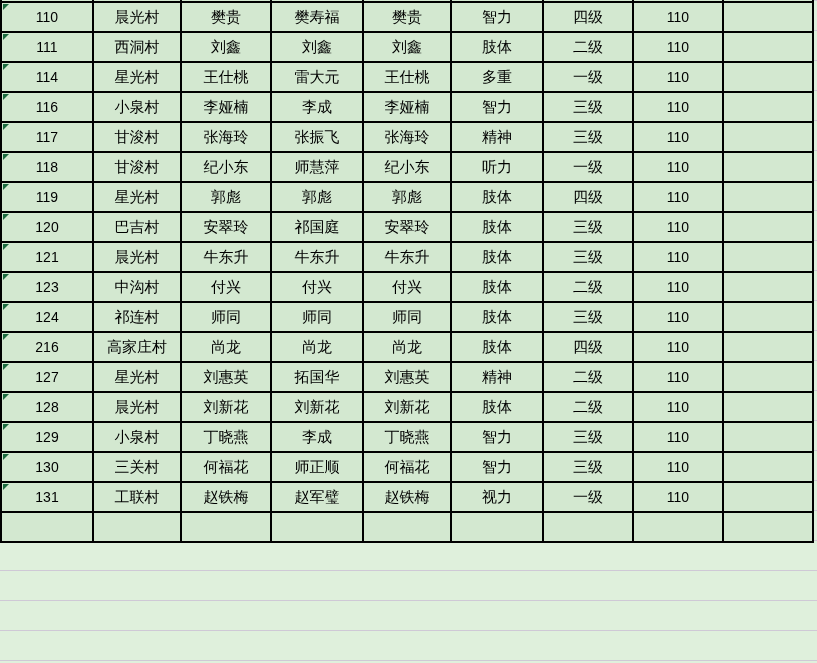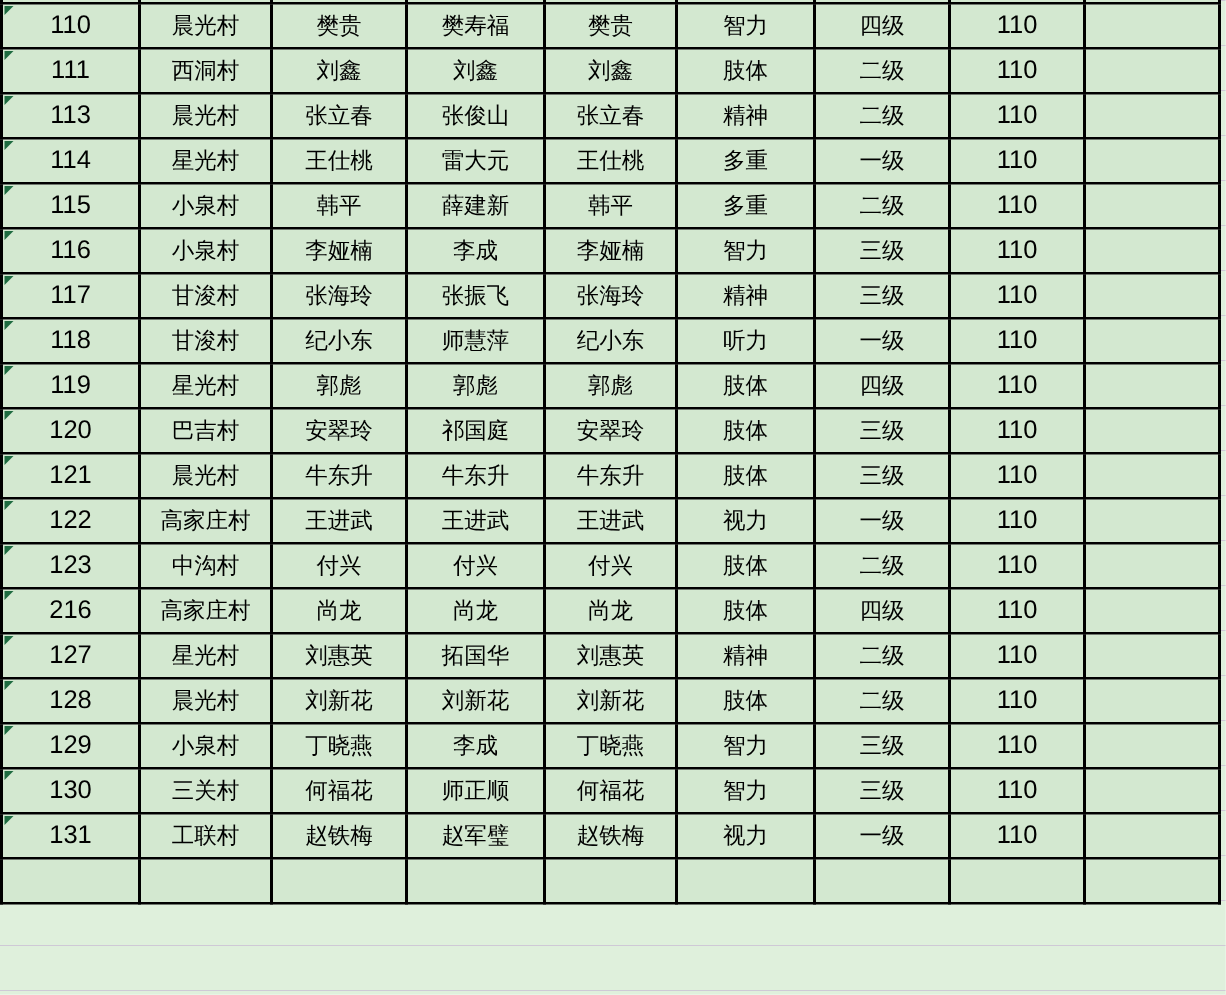--- a/index.html
+++ b/index.html
@@ -34,21 +34,21 @@
     height: 28px;
     padding: 0;
     text-align: center;
     vertical-align: middle;
     font-size: 15px;
     color: #000000;
     overflow: hidden;
     white-space: nowrap;
   }
   table.sheet td.num {
-    font-size: 17px;
+    font-size: 14px;
   }
   .flag {
     position: absolute;
     top: 1px;
     left: 1px;
     width: 0;
     height: 0;
     border-top: 6px solid #1e6b40;
     border-right: 6px solid transparent;
   }
@@ -97,53 +97,31 @@
           <td><span>西洞村</span></td>
           <td><span>刘鑫</span></td>
           <td><span>刘鑫</span></td>
           <td><span>刘鑫</span></td>
           <td><span>肢体</span></td>
           <td><span>二级</span></td>
           <td class="num"><span>110</span></td>
           <td><span></span></td>
         </tr>
         <tr>
-          <td class="num"><span class="flag"></span><span>113</span></td>
-          <td><span>晨光村</span></td>
-          <td><span>张立春</span></td>
-          <td><span>张俊山</span></td>
-          <td><span>张立春</span></td>
-          <td><span>精神</span></td>
-          <td><span>二级</span></td>
-          <td class="num"><span>110</span></td>
-          <td><span></span></td>
-        </tr>
-        <tr>
           <td class="num"><span class="flag"></span><span>114</span></td>
           <td><span>星光村</span></td>
           <td><span>王仕桃</span></td>
           <td><span>雷大元</span></td>
           <td><span>王仕桃</span></td>
           <td><span>多重</span></td>
           <td><span>一级</span></td>
           <td class="num"><span>110</span></td>
           <td><span></span></td>
         </tr>
         <tr>
-          <td class="num"><span class="flag"></span><span>115</span></td>
-          <td><span>小泉村</span></td>
-          <td><span>韩平</span></td>
-          <td><span>薛建新</span></td>
-          <td><span>韩平</span></td>
-          <td><span>多重</span></td>
-          <td><span>二级</span></td>
-          <td class="num"><span>110</span></td>
-          <td><span></span></td>
-        </tr>
-        <tr>
           <td class="num"><span class="flag"></span><span>116</span></td>
           <td><span>小泉村</span></td>
           <td><span>李娅楠</span></td>
           <td><span>李成</span></td>
           <td><span>李娅楠</span></td>
           <td><span>智力</span></td>
           <td><span>三级</span></td>
           <td class="num"><span>110</span></td>
           <td><span></span></td>
         </tr>
@@ -196,38 +174,38 @@
           <td><span>晨光村</span></td>
           <td><span>牛东升</span></td>
           <td><span>牛东升</span></td>
           <td><span>牛东升</span></td>
           <td><span>肢体</span></td>
           <td><span>三级</span></td>
           <td class="num"><span>110</span></td>
           <td><span></span></td>
         </tr>
         <tr>
-          <td class="num"><span class="flag"></span><span>122</span></td>
-          <td><span>高家庄村</span></td>
-          <td><span>王进武</span></td>
-          <td><span>王进武</span></td>
-          <td><span>王进武</span></td>
-          <td><span>视力</span></td>
-          <td><span>一级</span></td>
-          <td class="num"><span>110</span></td>
-          <td><span></span></td>
-        </tr>
-        <tr>
           <td class="num"><span class="flag"></span><span>123</span></td>
           <td><span>中沟村</span></td>
           <td><span>付兴</span></td>
           <td><span>付兴</span></td>
           <td><span>付兴</span></td>
           <td><span>肢体</span></td>
           <td><span>二级</span></td>
+          <td class="num"><span>110</span></td>
+          <td><span></span></td>
+        </tr>
+        <tr>
+          <td class="num"><span class="flag"></span><span>124</span></td>
+          <td><span>祁连村</span></td>
+          <td><span>师同</span></td>
+          <td><span>师同</span></td>
+          <td><span>师同</span></td>
+          <td><span>肢体</span></td>
+          <td><span>三级</span></td>
           <td class="num"><span>110</span></td>
           <td><span></span></td>
         </tr>
         <tr>
           <td class="num"><span class="flag"></span><span>216</span></td>
           <td><span>高家庄村</span></td>
           <td><span>尚龙</span></td>
           <td><span>尚龙</span></td>
           <td><span>尚龙</span></td>
           <td><span>肢体</span></td>

